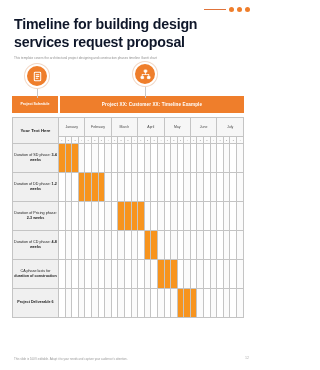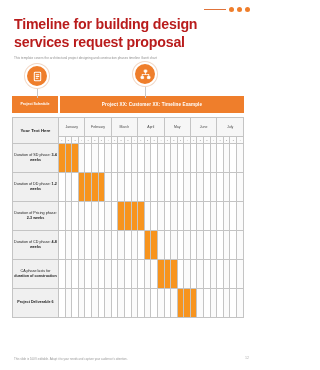--- a/index.html
+++ b/index.html
@@ -26,21 +26,21 @@
   .deco-dot { width: 5px; height: 5px; border-radius: 50%; background: #ef7e2b; }
 
   
   .title {
     position: absolute;
     left: 14px; top: 16px;
     width: 218px;
     font-size: 14.2px;
     font-weight: bold;
     line-height: 1.26;
-    color: #b91c1c;
+    color: #0f172a;
     letter-spacing: -0.2px;
   }
   .subtitle {
     position: absolute;
     left: 14px; top: 56px;
     width: 222px;
     font-size: 3.1px;
     line-height: 1.3;
     color: #8d8d8d;
     letter-spacing: 0.05px;

